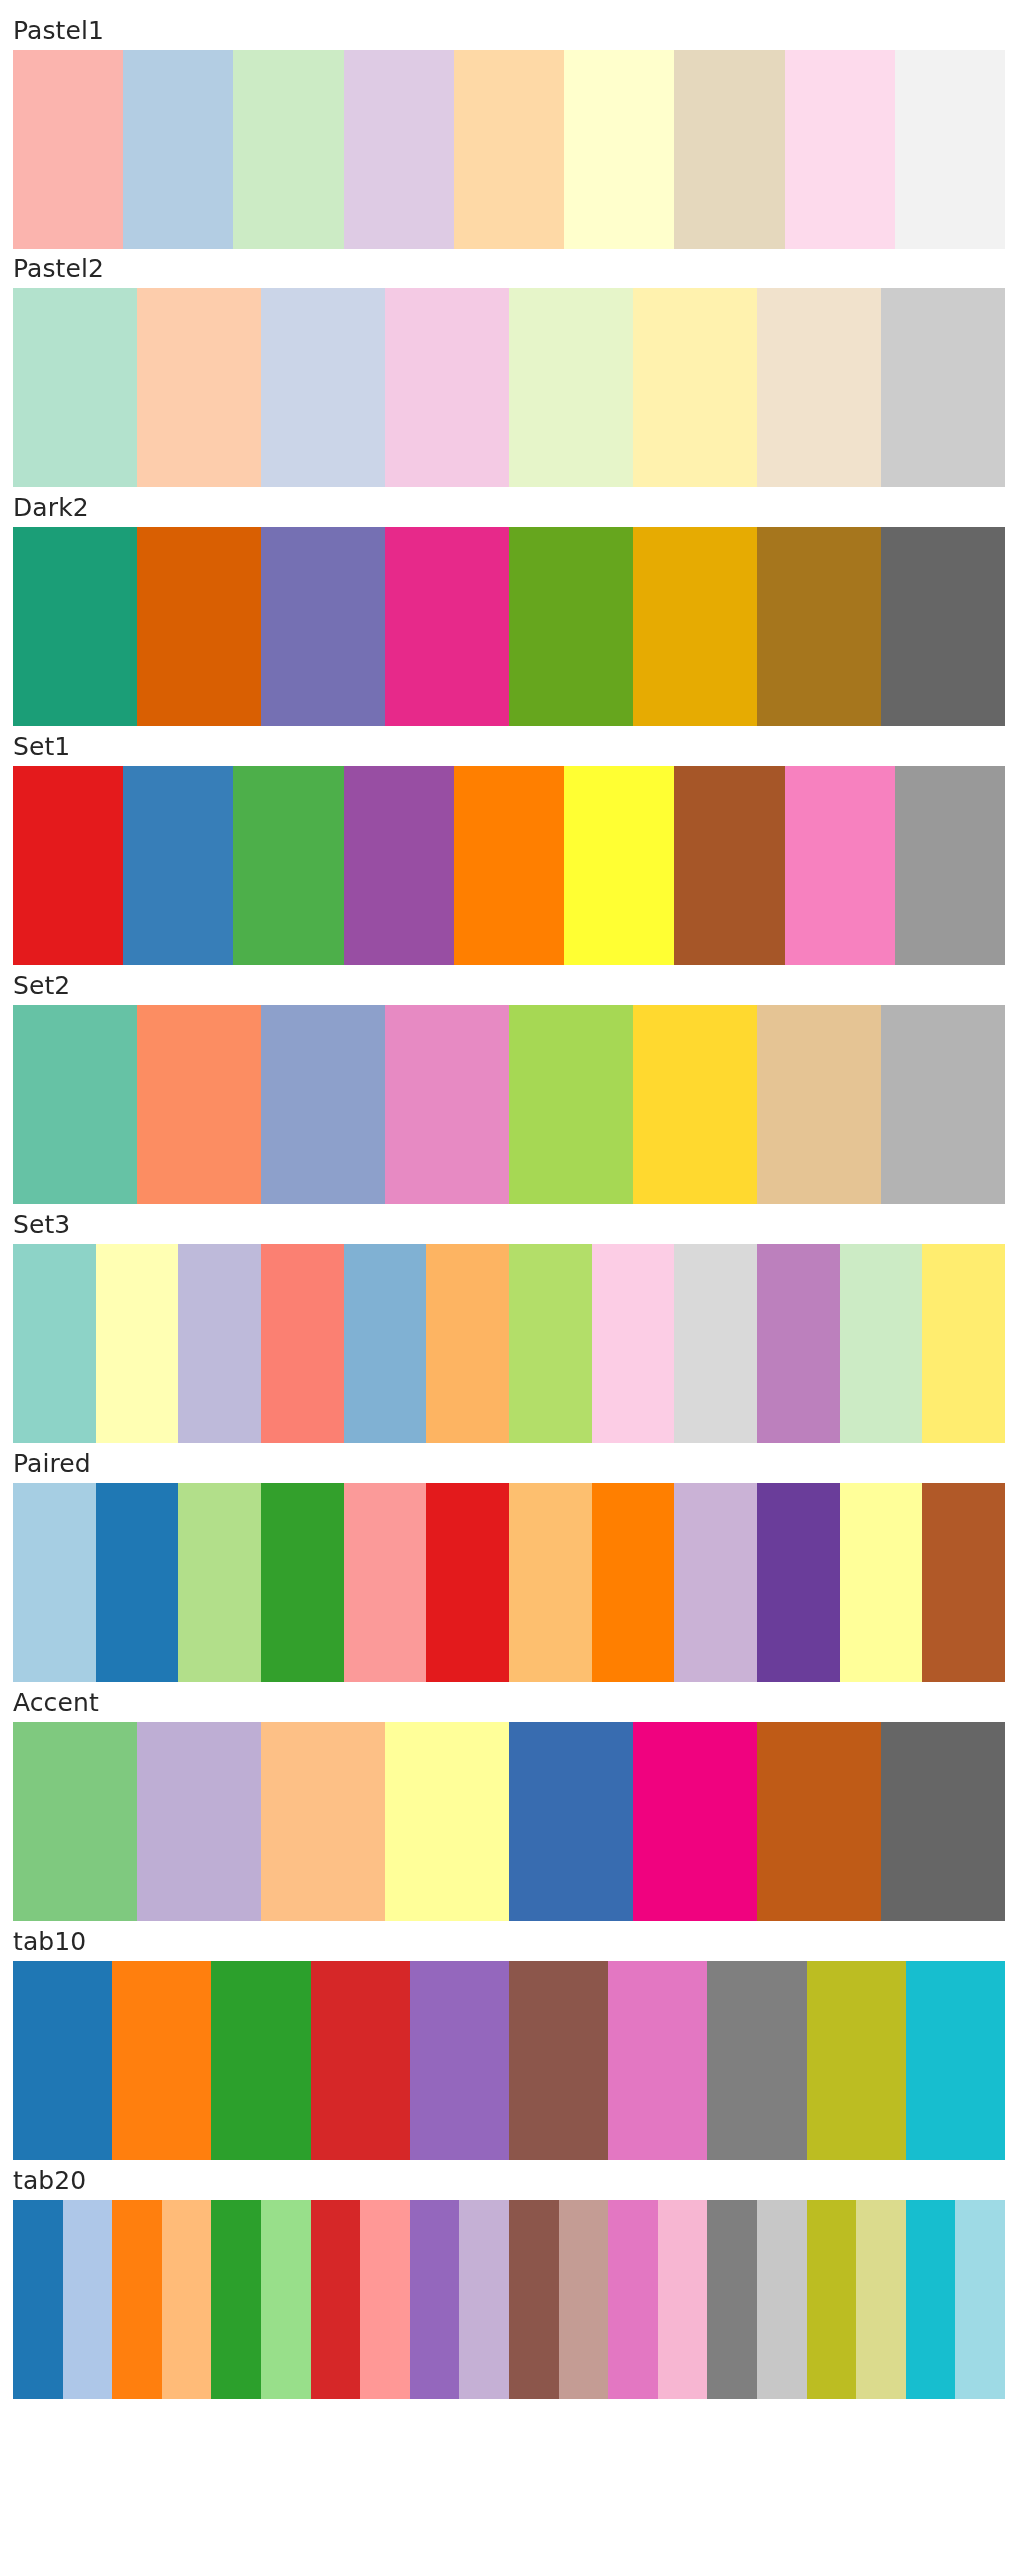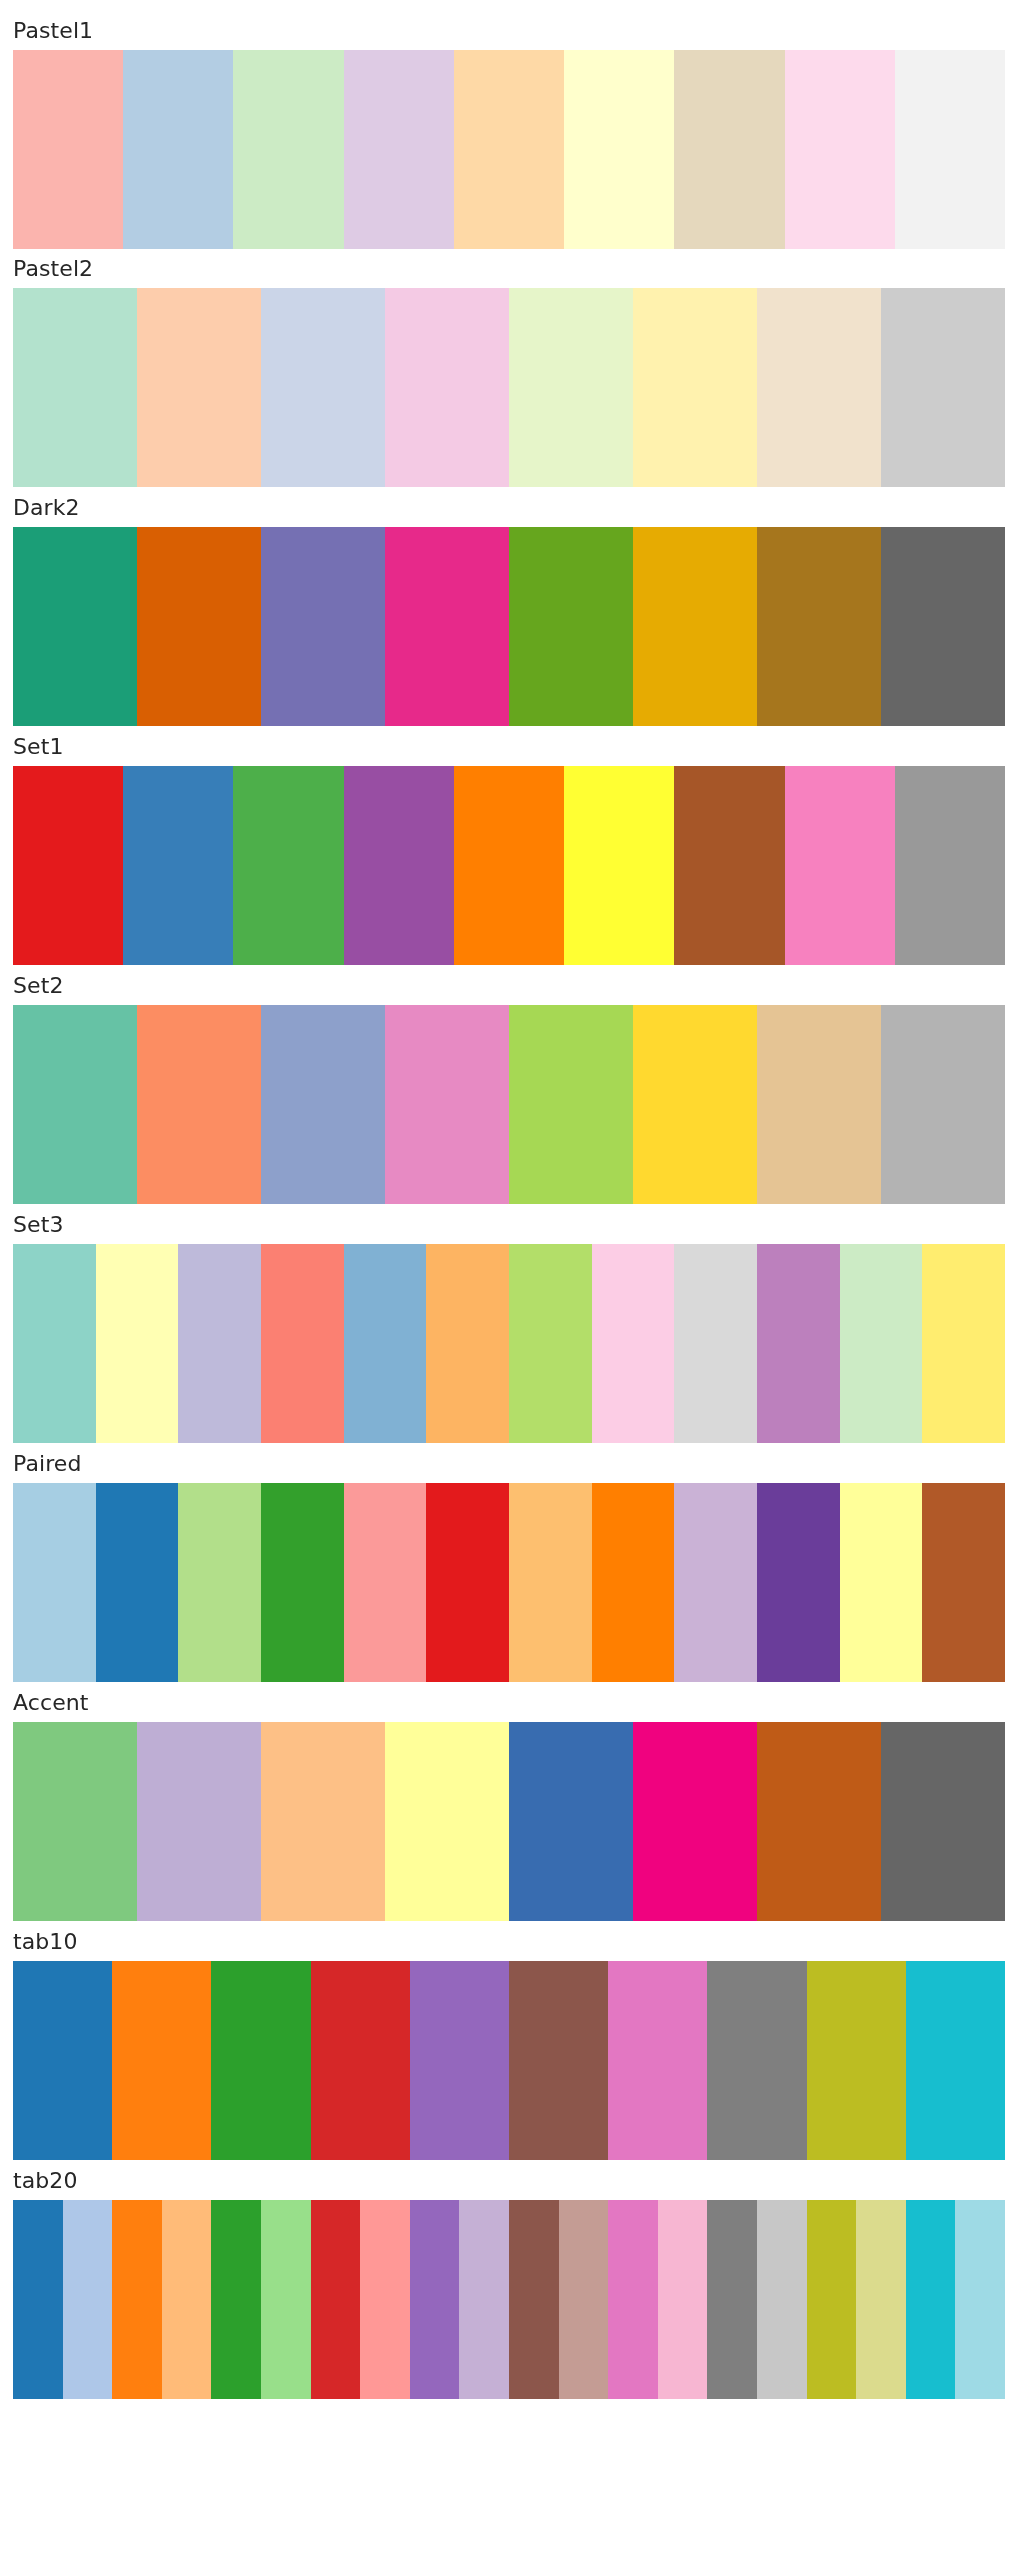--- a/index.html
+++ b/index.html
@@ -23,21 +23,21 @@
   .palette-row {
     position: absolute;
     left: 0;
     width: 1018px;
   }
   .palette-title {
     position: absolute;
     left: 13px;
     top: 0;
     font-family: "DejaVu Sans", sans-serif;
-    font-size: 22px;
+    font-size: 25px;
     line-height: 22px;
     color: #262626;
     letter-spacing: 0.1px;
     white-space: nowrap;
   }
   .swatch-strip {
     position: absolute;
     left: 13px;
     top: 30px;
     width: 992px;

